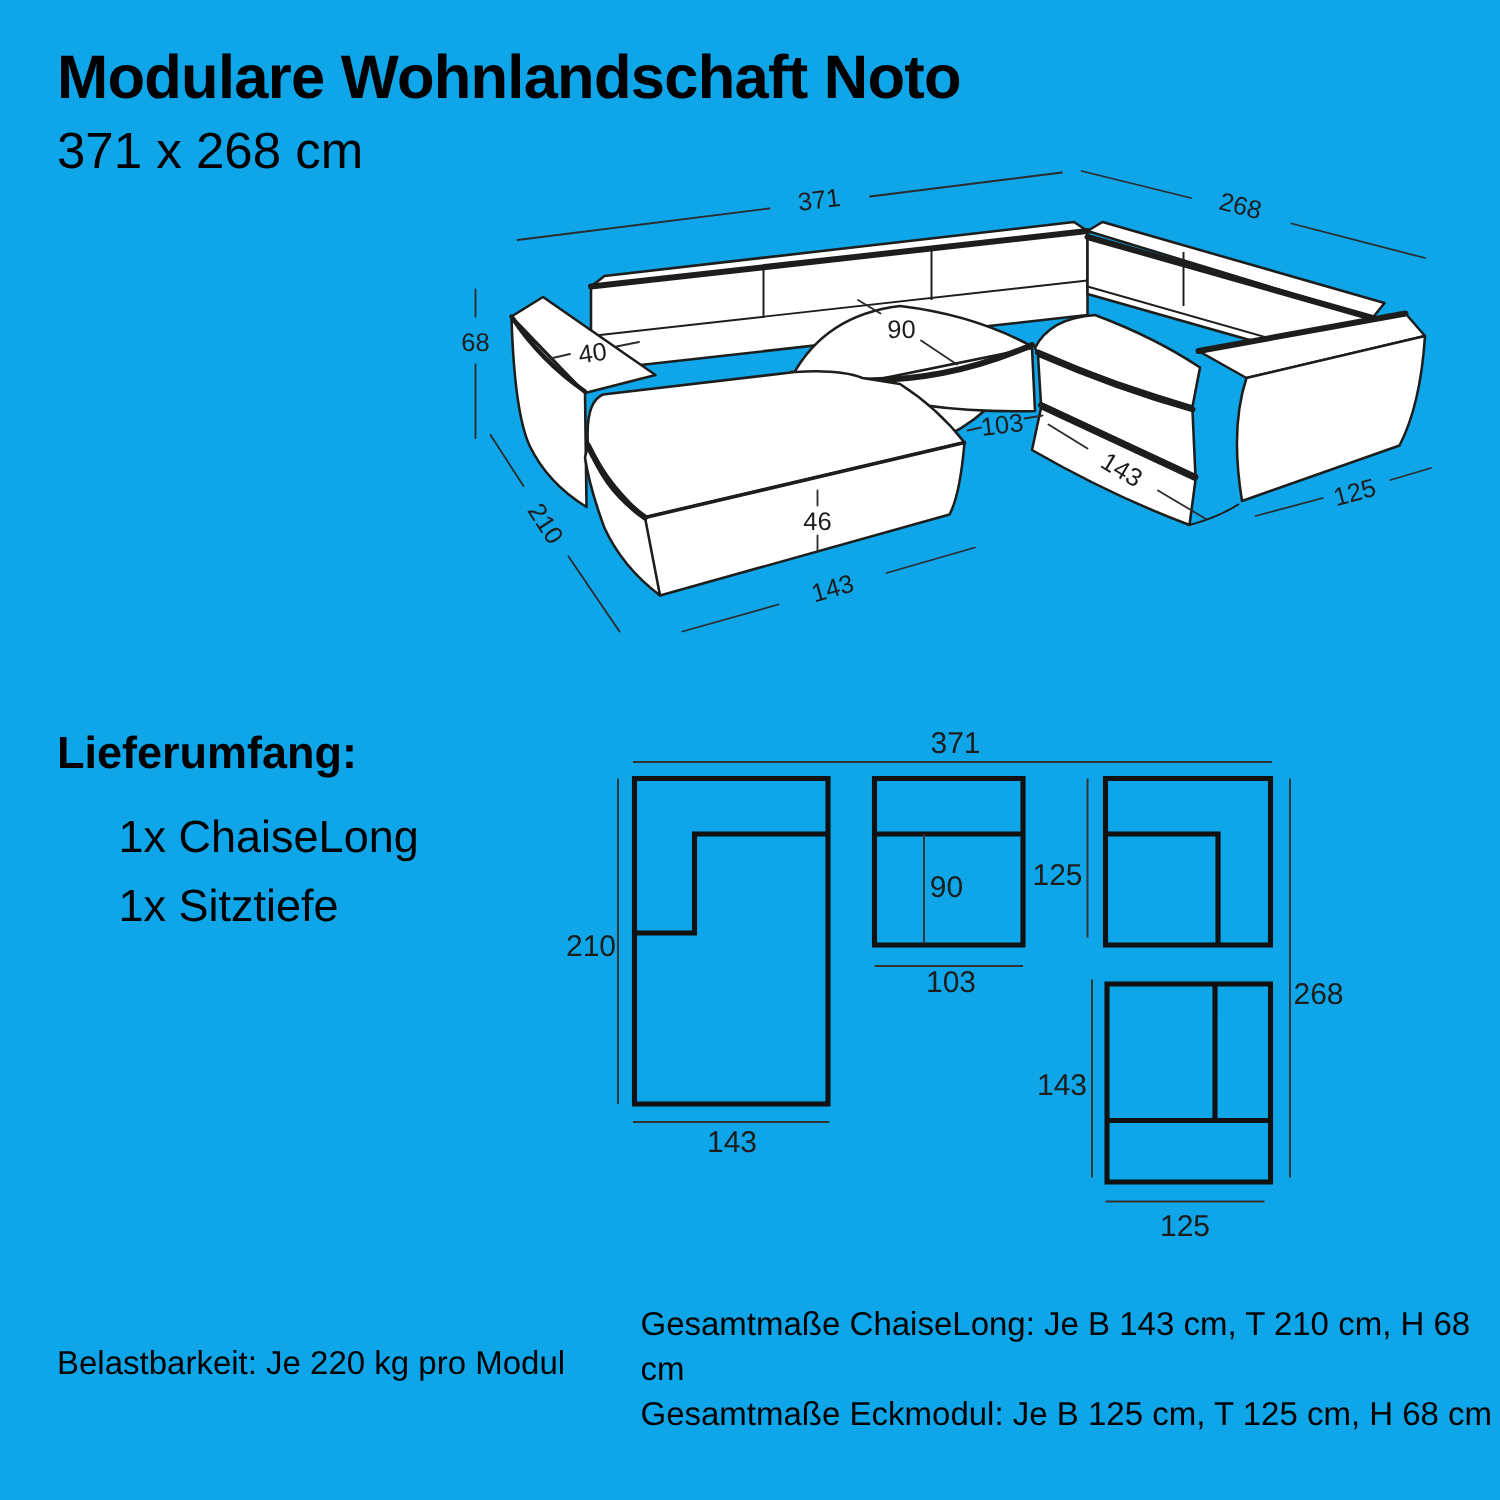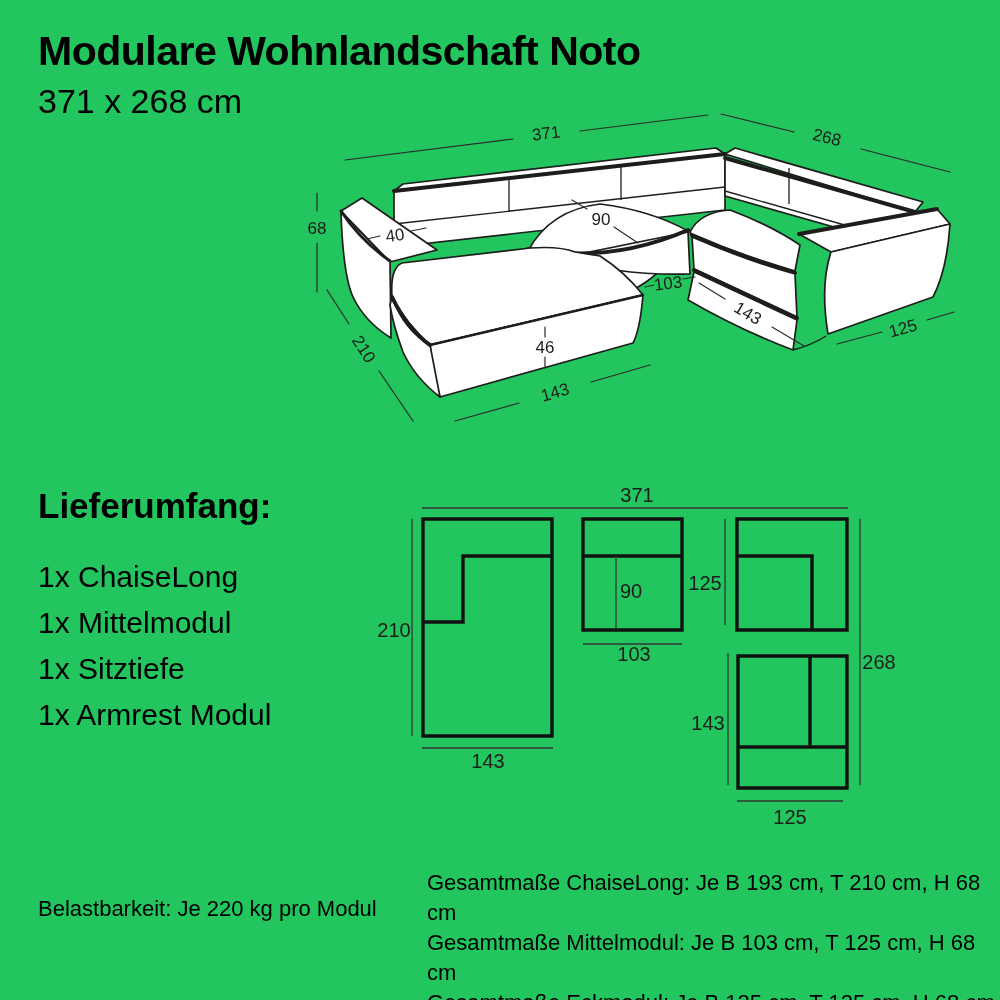--- a/index.html
+++ b/index.html
@@ -1,24 +1,24 @@
 <!DOCTYPE html>
 <html><head>
 <meta charset="utf-8">
 <style>
   html,body{margin:0;padding:0;background:#fff;}
-  .page{position:relative;width:1000px;height:1000px;background:#22c55e;overflow:hidden;
+  .page{position:relative;width:1000px;height:1000px;background:#0ea5e9;overflow:hidden;
         font-family:"Liberation Sans",sans-serif;color:#000;}
   .abs{position:absolute;}
   .title{left:38px;top:28px;font-size:41px;font-weight:700;letter-spacing:-0.5px;}
   .subtitle{left:38px;top:82px;font-size:34px;font-weight:400;}
   .specs{left:38px;top:214px;font-size:31px;line-height:48px;font-weight:400;}
   .delivery{left:38px;top:486px;}
-  .delivery .head{font-size:35px;font-weight:700;margin-bottom:28px;}
-  .delivery .item{font-size:30px;line-height:46px;font-weight:400;}
+  .delivery .head{font-size:30px;font-weight:700;margin-bottom:16px;}
+  .delivery .item{font-size:30px;line-height:46px;font-weight:400;margin-left:41px;}
   .notes{left:38px;top:894px;font-size:22px;line-height:30px;}
   .summary{left:427px;top:868px;font-size:22px;line-height:30px;}
   svg text{font-family:"Liberation Sans",sans-serif;fill:#1d1d1b;}
   .iso-label{font-size:17px;}
   .plan-label{font-size:20px;}
   .art{fill:#ffffff;stroke:#1d1d1b;stroke-width:1.7;stroke-linejoin:round;stroke-linecap:round;}
   .edge4{fill:none;stroke:#1d1d1b;stroke-width:4;stroke-linecap:round;}
   .edge3{fill:none;stroke:#1d1d1b;stroke-width:3;stroke-linecap:round;}
   .edge2{fill:none;stroke:#1d1d1b;stroke-width:2.4;stroke-linecap:round;}
   .seam{fill:none;stroke:#1d1d1b;stroke-width:1.3;}
@@ -31,32 +31,29 @@
 
 <div class="page">
 
   <div class="abs title">Modulare Wohnlandschaft Noto</div>
   <div class="abs subtitle">371 x 268 cm</div>
 
 
   <div class="abs delivery">
     <div class="head">Lieferumfang:</div>
     <div class="item">1x ChaiseLong</div>
-    <div class="item">1x Mittelmodul</div>
     <div class="item">1x Sitztiefe</div>
-    <div class="item">1x Armrest Modul</div>
   </div>
 
   <div class="abs notes">
     <div>Belastbarkeit: Je 220 kg pro Modul</div>
   </div>
 
   <div class="abs summary">
-    <div>Gesamtmaße ChaiseLong: Je B 193 cm, T 210 cm, H 68 cm</div>
-    <div>Gesamtmaße Mittelmodul: Je B 103 cm, T 125 cm, H 68 cm</div>
+    <div>Gesamtmaße ChaiseLong: Je B 143 cm, T 210 cm, H 68 cm</div>
     <div>Gesamtmaße Eckmodul: Je B 125 cm, T 125 cm, H 68 cm</div>
 
   </div>
 
   <svg class="abs" style="left:300px;top:95px;" width="700" height="345" viewBox="300 95 700 345">
 
     <path class="art" d="M394,191 L403,184 L716,148 L725,154 Z"></path>
     <path class="art" d="M394,191 L725,154 L725,210 L394,247 Z"></path>
     <path class="seam" d="M394,224 L725,187"></path>
     <path class="seam" d="M509,179 L509,212"></path>

